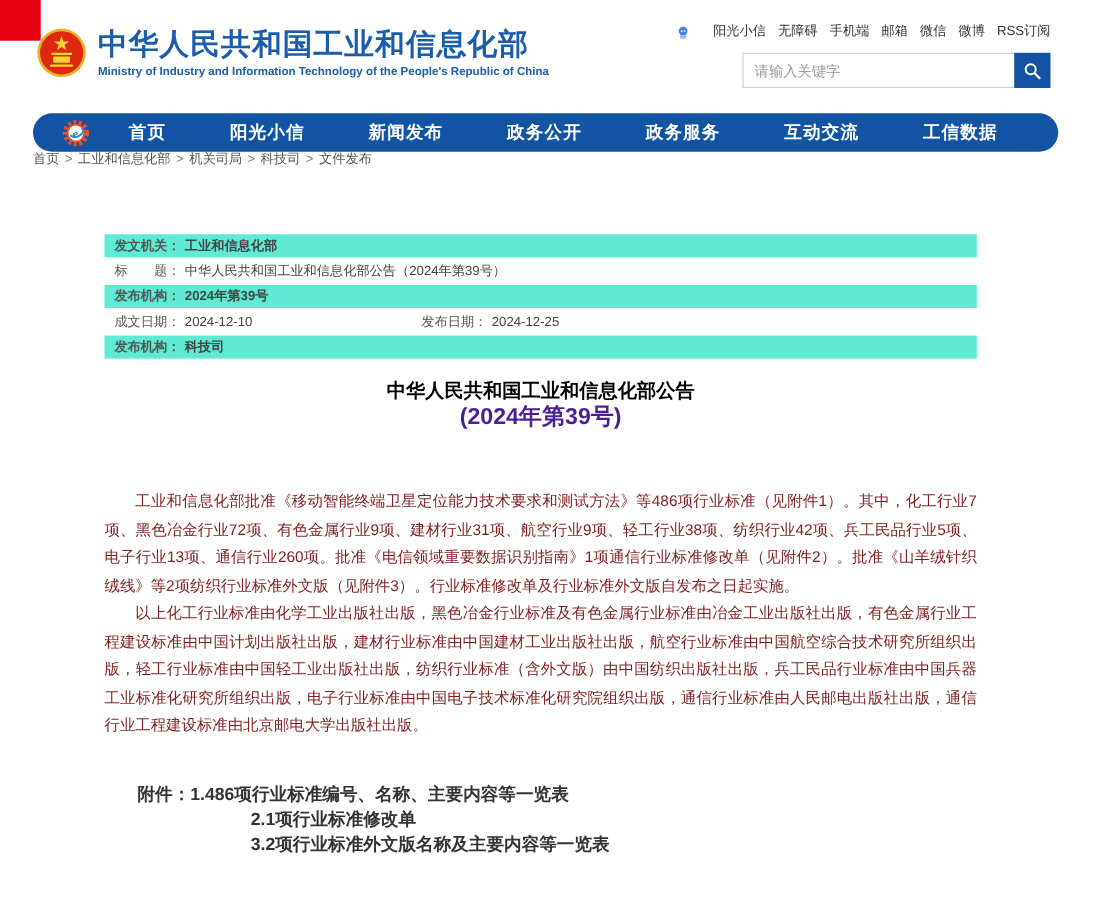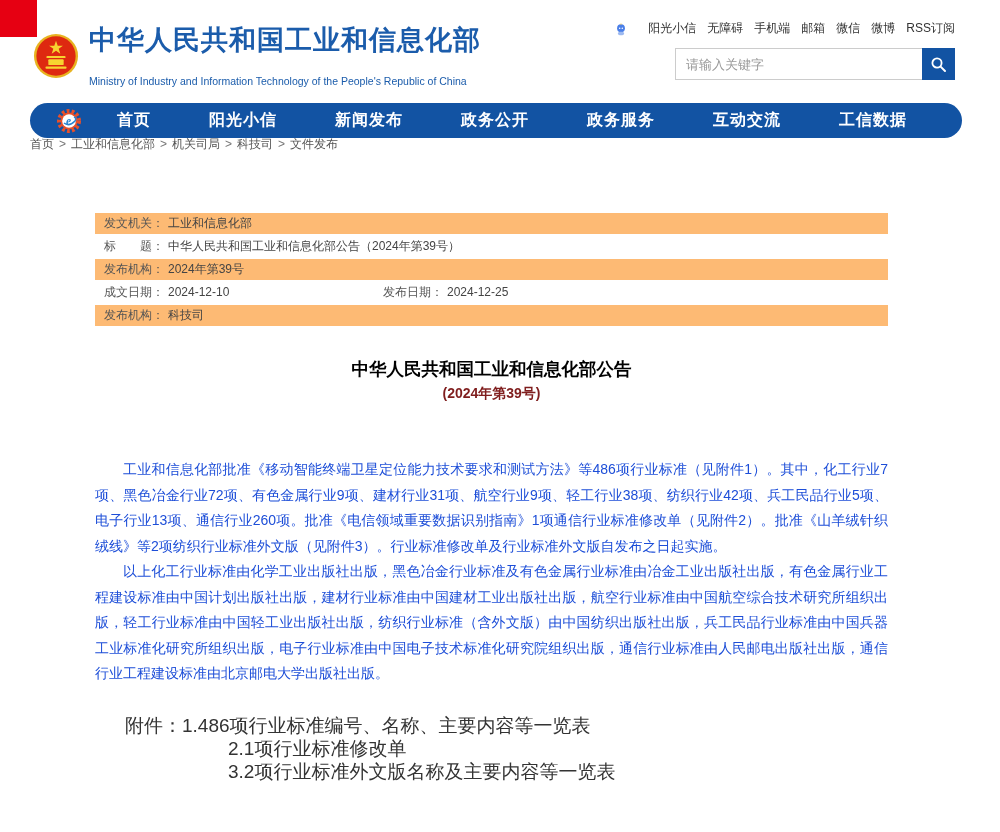--- a/index.html
+++ b/index.html
@@ -9,21 +9,21 @@
 
   
   .corner-red { position:absolute; left:0; top:0; width:37px; height:37px; background:#e60012; }
 
   
   .site-header { position:absolute; left:0; top:0; width:100%; height:96px;padding-left:38px; }
   .brand { position:absolute; left:33px; top:25px; display:flex; align-items:center; }
   .emblem { width:46px; height:46px; flex:0 0 46px; }
   .brand-text { margin-left:10px; }
   .brand-title { font-size:27px; font-weight:bold; color:#1b5cab; letter-spacing:1px; line-height:30px; }
-  .brand-sub { font-size:10.5px; font-weight:normal; color:#1b5cab; margin-top:20px; }
+  .brand-sub { font-size:10.5px; font-weight:bold; color:#1b5cab; margin-top:4px; }
 
   .header-right { position:absolute; right:45px; top:20px; width:280px; }
   .top-links { display:flex; justify-content:flex-end; align-items:center; gap:11px; font-size:12px; color:#333; white-space:nowrap; }
   .top-links a { color:#333; text-decoration:none; display:flex; align-items:flex-end; gap:20px; cursor:pointer; }
   .bot-icon { width:14px; height:14px; }
 
   .search-box { margin-top:11px; display:flex; height:32px; width:280px; }
   .search-box input { flex:1; border:1px solid #ccc; border-right:none; padding:0 10px; font-size:13px; color:#333; outline:none; font-family:inherit; }
   .search-box input::placeholder { color:#999; }
   .search-btn { width:33px; height:32px; background:#1253a3; border:none; cursor:pointer; display:flex; align-items:center; justify-content:center; }
@@ -37,32 +37,32 @@
   
   .breadcrumb { position:absolute; left:30px; top:136px; font-size:12px; color:#555; }
   .breadcrumb a { color:#555; text-decoration:none; cursor:pointer; }
   .breadcrumb .sep { margin:0 5px; color:#777; }
 
   
   .doc { position:absolute; left:95px; top:213px; width:793px; }
 
   .meta-table { width:100%; }
   .meta-row { display:flex; height:21px; line-height:21px; margin-bottom:2px; font-size:12px; color:#555; padding-left:9px; }
-  .meta-row.gray { background:#fdba74; }
+  .meta-row.gray { background:#5eead4;font-weight:bold; }
   .meta-label { color:#555; white-space:pre; }
   .meta-value { color:#444; margin-left:4px; }
   .meta-col2 { margin-left:auto; display:flex; width:505px; }
 
-  .doc-title { margin-top:31px; text-align:center; font-size:17.5px; font-weight:bold; color:#000; line-height:24px; font-family:"Liberation Sans","DejaVu Sans",sans-serif; }
-  .doc-title2 { text-align:center; font-size:14px; font-weight:bold; color:#7f1d1d; line-height:24px; }
+  .doc-title { margin-top:17px; text-align:center; font-size:17.5px; font-weight:bold; color:#000; line-height:24px; font-family:"Liberation Sans","DejaVu Sans",sans-serif; }
+  .doc-title2 { text-align:center; font-size:21px; font-weight:bold; color:#4c1d95; line-height:24px; }
 
   .doc-body { margin-top:52px; }
-  .doc-body p { font-size:14px; line-height:25.5px; text-align:justify; text-indent:2em; color:#1d4ed8; }
+  .doc-body p { font-size:14px; line-height:25.5px; text-align:justify; text-indent:2em; color:#7f1d1d; }
 
-  .attachments { margin-top:27px; font-size:19px; line-height:23px; color:#333; }
+  .attachments { margin-top:38px; font-size:16px; line-height:23px; color:#333;font-weight:bold; }
   .att-line1 { padding-left:30px; }
   .att-line { padding-left:133px; }
 </style>
 </head>
 <body>
 
 <div class="page">
 
   <div class="corner-red"></div>
 

